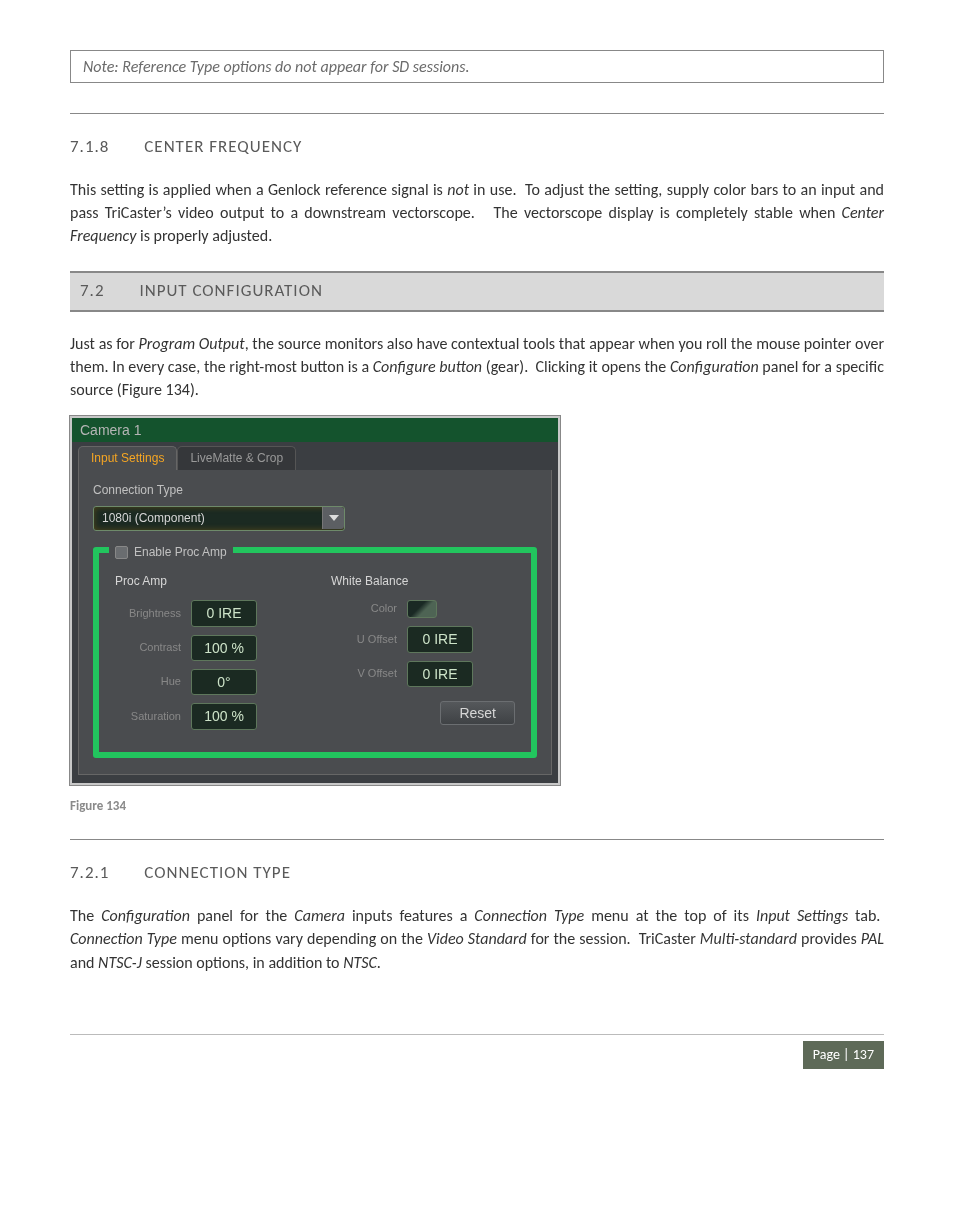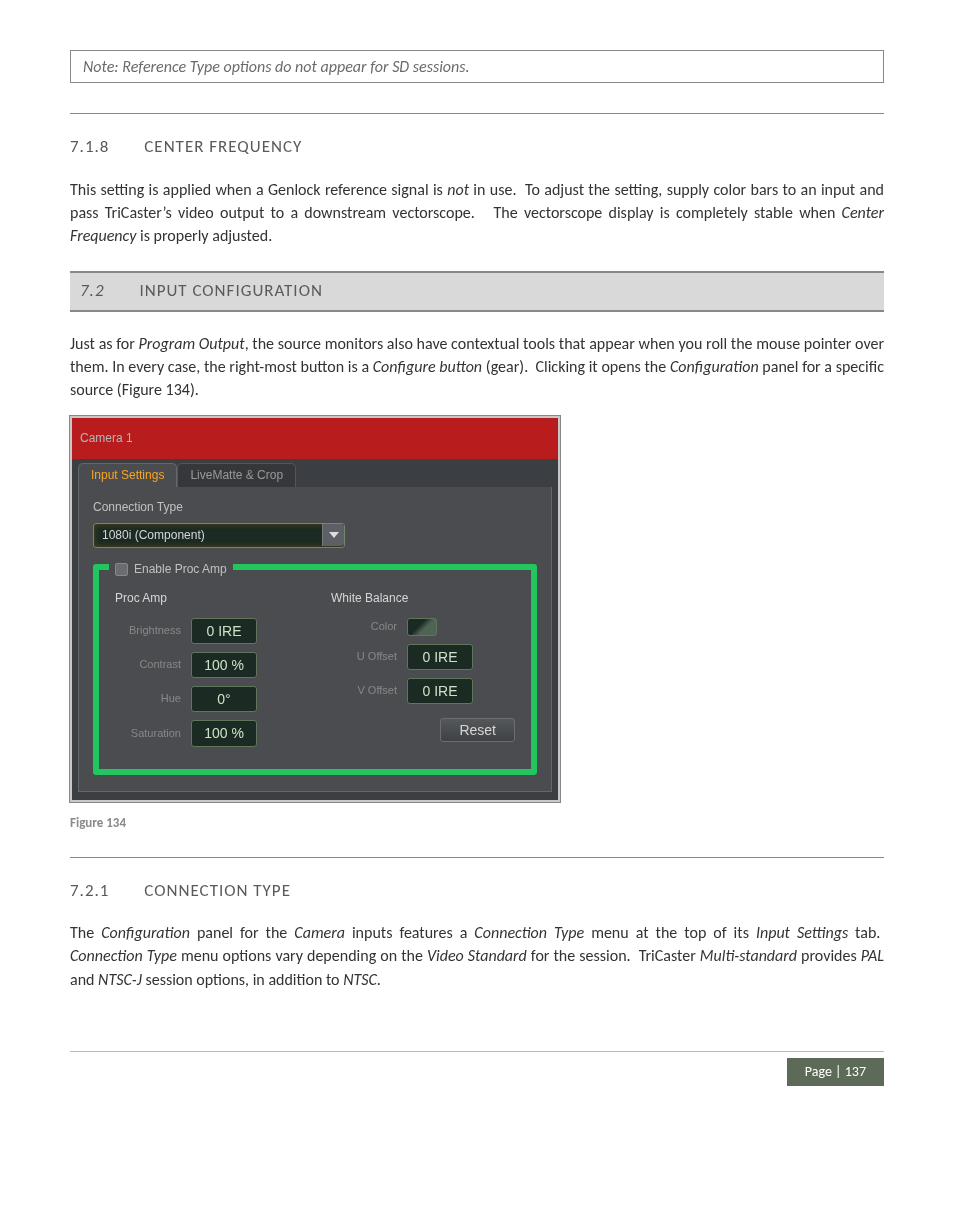--- a/index.html
+++ b/index.html
@@ -37,45 +37,44 @@
     border-bottom: 2px solid #888;
     padding: 6px 10px;
     margin: 24px 0 20px 0;
     letter-spacing: 1px;
     color: #5a5a5a;
     font-size: 17px;
   }
   .section-heading-gray .num {
     display: inline-block;
     margin-right: 30px;
-    font-style: italic;
   }
   p.body {
     text-align: justify;
     margin-bottom: 14px;
     color: #333;
   }
   .italic { font-style: italic; }
 
   
   .shot {
     width: 490px;
     margin: 10px 0 12px 0;
     background: #3b3e42;
     border: 2px solid #c8c8c8;
     box-shadow: 0 0 0 1px #888;
     color: #d0d0d0;
     font-family: Tahoma, Verdana, Arial, sans-serif;
     font-size: 12px;
   }
   .shot-title {
-    background: #b91c1c;
+    background: #14532d;
     color: #b5b5b5;
-    padding: 12px 8px;
-    font-size: 12px;
+    padding: 2px 8px;
+    font-size: 14px;
   }
   .tab-row {
     display: flex;
     padding: 4px 6px 0 6px;
     gap: 0;
     background: #3b3e42;
   }
   .tab {
     padding: 3px 12px;
     border-top-left-radius: 5px;
@@ -223,21 +222,21 @@
   .page-footer {
     margin-top: 60px;
     border-top: 1px solid #bbb;
     padding-top: 6px;
     text-align: right;
   }
   .page-badge {
     display: inline-block;
     background: #5e6a58;
     color: #fff;
-    padding: 4px 18px;
+    padding: 4px 10px;
     font-size: 14px;
   }
 </style>
 </head>
 <body>
 
 <div class="note-box">
   <span>Note: Reference Type options do not appear for SD sessions.</span>
 </div>
 

